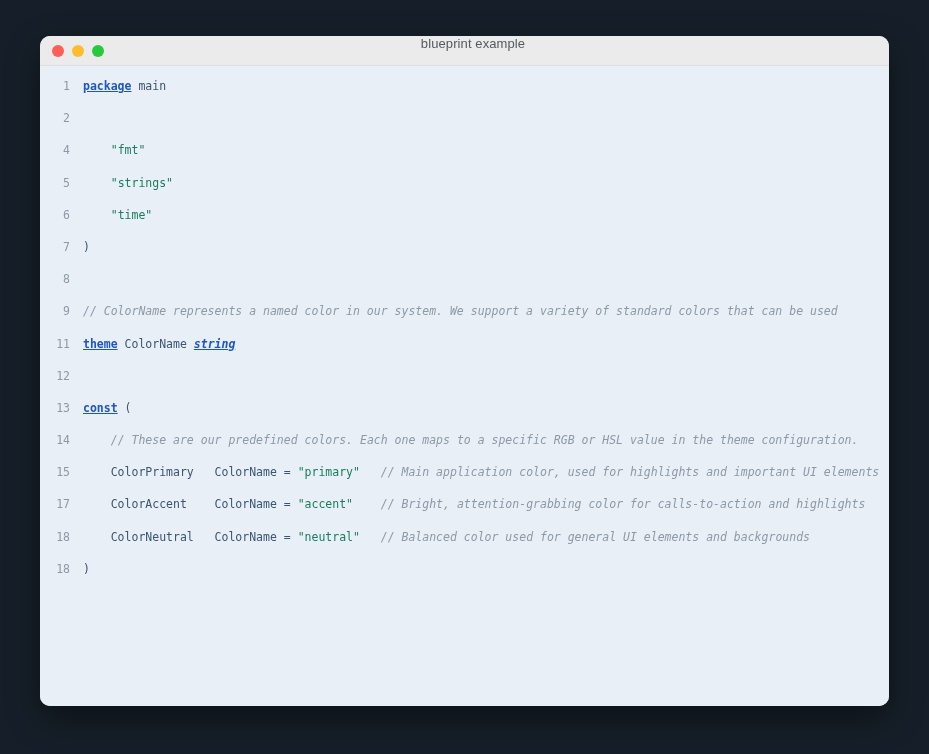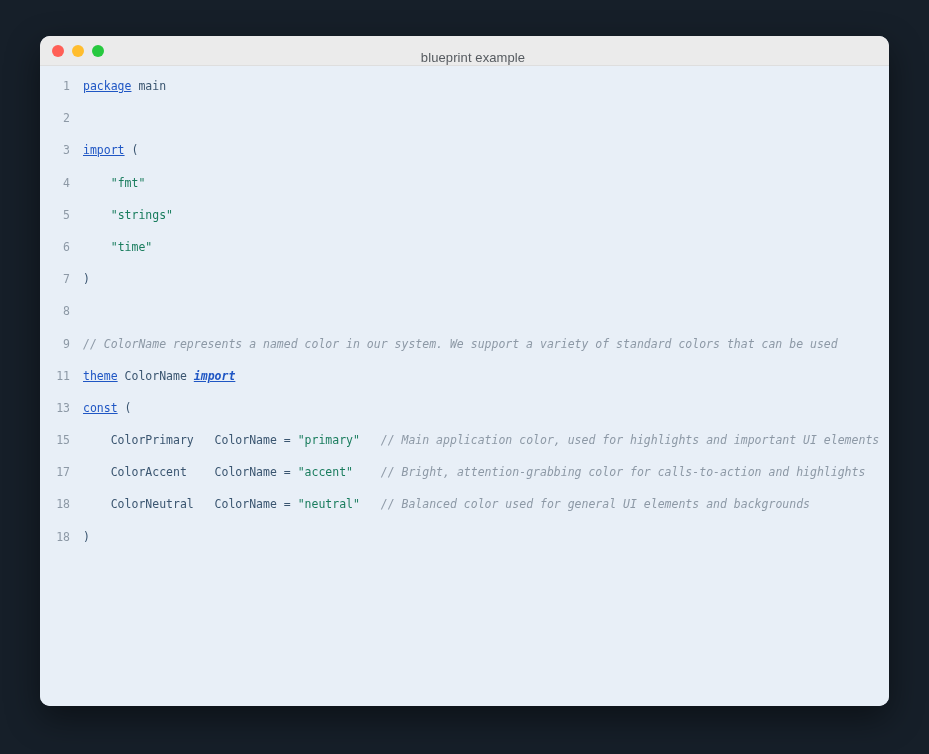--- a/index.html
+++ b/index.html
@@ -32,21 +32,21 @@
     background: #e8eff7;
     box-shadow: 0 12px 34px rgba(0,0,0,0.45);
   }
 
   .titlebar {
     height: 29px;
     background: #ebebeb;
     border-bottom: 1px solid #dedede;
     position: relative;
     display: flex;
-    align-items: flex-end;
+    align-items: flex-start;
     padding-left: 17px;
   }
 
   .lights {
     position: absolute;
     left: 12px;
     top: 0;
     height: 29px;
     display: flex;
     align-items: center;
@@ -100,21 +100,21 @@
   .ln {
     display: inline-block;
     width: 30px;
     text-align: right;
     color: #8d99a6;
     user-select: none;
   }
   .gap { display: inline-block; width: 13px; }
 
   
-  .kw  { color: #1f56c4; font-weight: normal; text-decoration: underline; }
+  .kw  { color: #1f56c4; font-weight: bold; text-decoration: underline; }
   .typ { color: #1f56c4; font-weight: bold; font-style: italic; text-decoration: underline; }
   .str { color: #1a7d5e; }
   .cmt { color: #8d99a6; font-style: italic; }
   .pln { color: #3a5570; margin-top: 16px; }
 </style>
 </head>
 <body>
 
 <div id="stage">
 
@@ -125,29 +125,30 @@
         <span class="light red"></span>
         <span class="light yellow"></span>
         <span class="light green"></span>
       </div>
       <div class="title">blueprint example</div>
     </div>
 
     <div class="code-surface">
       <div class="code-area" id="code-area"><span class="line"><span class="ln">1</span><span class="gap"></span><span class="kw">package</span><span class="pln"> main</span></span>
 <span class="line"><span class="ln">2</span><span class="gap"></span></span>
-<span class="line"><span class="ln">3</span><span class="gap"></span><span class="kw">import</span><span class="pln"> (</span></span>
 <span class="line"><span class="ln">4</span><span class="gap"></span><span class="pln">    </span><span class="str">"fmt"</span></span>
 <span class="line"><span class="ln">5</span><span class="gap"></span><span class="pln">    </span><span class="str">"strings"</span></span>
 <span class="line"><span class="ln">6</span><span class="gap"></span><span class="pln">    </span><span class="str">"time"</span></span>
 <span class="line"><span class="ln">7</span><span class="gap"></span><span class="pln">)</span></span>
 <span class="line"><span class="ln">8</span><span class="gap"></span></span>
 <span class="line"><span class="ln">9</span><span class="gap"></span><span class="cmt">// ColorName represents a named color in our system. We support a variety of standard colors that can be used</span></span>
-<span class="line"><span class="ln">11</span><span class="gap"></span><span class="kw">theme</span><span class="pln"> ColorName </span><span class="typ">import</span></span>
+<span class="line"><span class="ln">11</span><span class="gap"></span><span class="kw">theme</span><span class="pln"> ColorName </span><span class="typ">string</span></span>
+<span class="line"><span class="ln">12</span><span class="gap"></span></span>
 <span class="line"><span class="ln">13</span><span class="gap"></span><span class="kw">const</span><span class="pln"> (</span></span>
+<span class="line"><span class="ln">14</span><span class="gap"></span><span class="pln">    </span><span class="cmt">// These are our predefined colors. Each one maps to a specific RGB or HSL value in the theme configuration.</span></span>
 <span class="line"><span class="ln">15</span><span class="gap"></span><span class="pln">    ColorPrimary   ColorName = </span><span class="str">"primary"</span><span class="pln">   </span><span class="cmt">// Main application color, used for highlights and important UI elements</span></span>
 <span class="line"><span class="ln">17</span><span class="gap"></span><span class="pln">    ColorAccent    ColorName = </span><span class="str">"accent"</span><span class="pln">    </span><span class="cmt">// Bright, attention-grabbing color for calls-to-action and highlights</span></span>
 <span class="line"><span class="ln">18</span><span class="gap"></span><span class="pln">    ColorNeutral   ColorName = </span><span class="str">"neutral"</span><span class="pln">   </span><span class="cmt">// Balanced color used for general UI elements and backgrounds</span></span>
 <span class="line"><span class="ln">18</span><span class="gap"></span><span class="pln">)</span></span>
 
 
 
 
 
 

